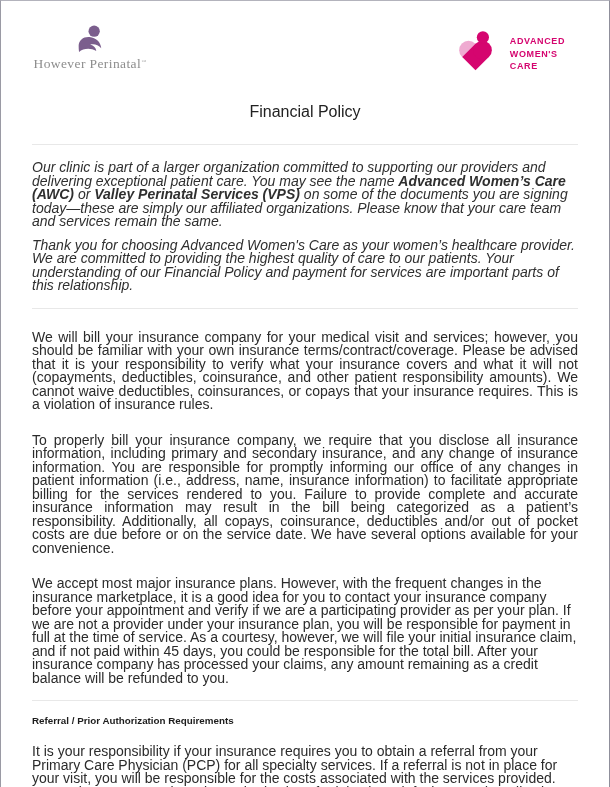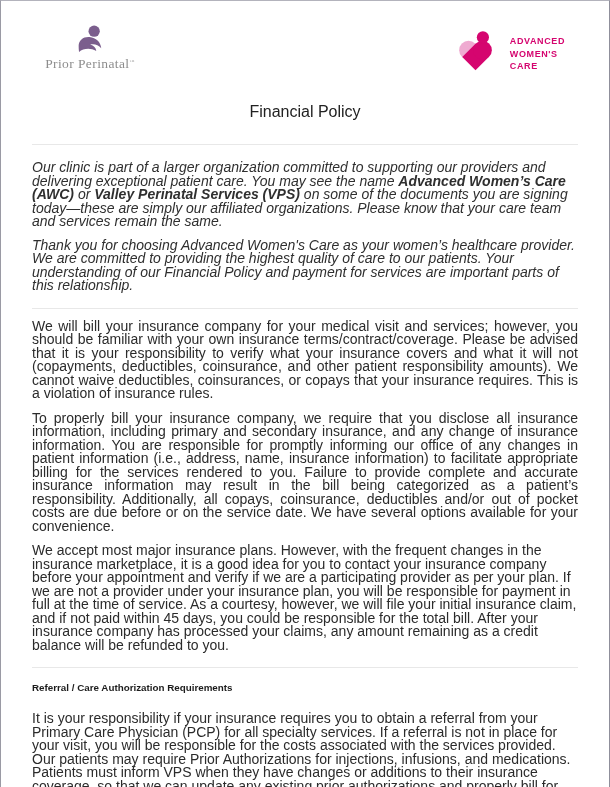--- a/index.html
+++ b/index.html
@@ -40,21 +40,21 @@
     font-size:16px;font-weight:normal;color:#222;
   }
   
   .sep{border:0;border-top:1px solid #e8e8e8;margin:23px 31px 0 31px;}
   .sep.tight{margin-top:15px;}
   
   .content{padding:0 31px;}
   p.doc{font-size:14px;line-height:13.5px;margin:0;}
   p.intro{font-style:italic;color:#2f2f2f;margin-top:16px;}
   p.intro + p.intro{margin-top:10px;font-style:italic;}
-  p.body-p{margin-top:11px;color:#2b2b2b;}
+  p.body-p{margin-top:22px;color:#2b2b2b;}
   p.justify{text-align:justify;}
   .section-heading{
     font-size:9.8px;font-weight:bold;color:#1c1c1c;
     margin:13px 0 0 0;line-height:13px;
   }
   .section-heading + p.body-p{margin-top:18px;}
   
   .footer{margin-top:31px;text-align:center;}
   .page-num{font-size:9.8px;color:#333;}
 </style>
@@ -67,21 +67,21 @@
 
     <div class="vp-logo">
       <span class="vp-icon">
         <svg viewBox="0 0 34 30" width="31" height="28" aria-hidden="true">
           <circle cx="21" cy="6.4" r="6.2" fill="#7b5e8d"></circle>
           <path fill="#7b5e8d" d="M4 22.5 C4 16 9.5 12.2 16 12.8 C23 13.5 28.2 18.2 28.8 25.2
                    C25.5 21.4 20.6 19.9 16.6 21.3 C20.6 22.1 23.1 24.8 23.3 28.2
                    C16.8 24.3 9 25.4 4.4 29.2 C4.1 27 4 24.6 4 22.5 Z"></path>
         </svg>
       </span>
-      <span class="vp-name"><span>Prior Perinatal</span><sup>™</sup></span>
+      <span class="vp-name"><span>However Perinatal</span><sup>™</sup></span>
     </div>
 
     <div class="awc-logo">
       <span class="awc-icon">
         <svg viewBox="0 0 34 42" width="37" height="46" aria-hidden="true">
           <circle cx="10.6" cy="17.5" r="8.6" fill="#efaad1"></circle>
           <rect x="8.4" y="15.2" width="17.2" height="17.2" fill="#d5056f" transform="rotate(45 17 23.8)"></rect>
           <circle cx="23.4" cy="17.5" r="8.6" fill="#d5056f"></circle>
           <circle cx="23.8" cy="5.6" r="5.6" fill="#d5056f"></circle>
         </svg>
@@ -106,21 +106,21 @@
     <p class="doc intro">Thank you for choosing Advanced Women's Care as your women’s healthcare provider. We are committed to providing the highest quality of care to our patients. Your understanding of our Financial Policy and payment for services are important parts of this relationship.</p>
 
     <hr class="sep tight" style="margin-left:0;margin-right:0;">
 
     <p class="doc body-p justify">We will bill your insurance company for your medical visit and services; however, you should be familiar with your own insurance terms/contract/coverage. Please be advised that it is your responsibility to verify what your insurance covers and what it will not (copayments, deductibles, coinsurance, and other patient responsibility amounts). We cannot waive deductibles, coinsurances, or copays that your insurance requires. This is a violation of insurance rules.</p>
     <p class="doc body-p justify">To properly bill your insurance company, we require that you disclose all insurance information, including primary and secondary insurance, and any change of insurance information. You are responsible for promptly informing our office of any changes in patient information (i.e., address, name, insurance information) to facilitate appropriate billing for the services rendered to you. Failure to provide complete and accurate insurance information may result in the bill being categorized as a patient’s responsibility. Additionally, all copays, coinsurance, deductibles and/or out of pocket costs are due before or on the service date. We have several options available for your convenience.</p>
     <p class="doc body-p">We accept most major insurance plans. However, with the frequent changes in the insurance marketplace, it is a good idea for you to contact your insurance company before your appointment and verify if we are a participating provider as per your plan. If we are not a provider under your insurance plan, you will be responsible for payment in full at the time of service. As a courtesy, however, we will file your initial insurance claim, and if not paid within 45 days, you could be responsible for the total bill. After your insurance company has processed your claims, any amount remaining as a credit balance will be refunded to you.</p>
 
     <hr class="sep tight" style="margin-left:0;margin-right:0;">
 
-    <h2 class="section-heading">Referral / Care Authorization Requirements</h2>
+    <h2 class="section-heading">Referral / Prior Authorization Requirements</h2>
     <p class="doc body-p">It is your responsibility if your insurance requires you to obtain a referral from your Primary Care Physician (PCP) for all specialty services. If a referral is not in place for your visit, you will be responsible for the costs associated with the services provided. Our patients may require Prior Authorizations for injections, infusions, and medications. Patients must inform VPS when they have changes or additions to their insurance coverage, so that we can update any existing prior authorizations and properly bill for services. You acknowledge receipt of our financial policy and will be held financially responsible for any services your insurance company denies.</p>
 
     <hr class="sep tight" style="margin-left:0;margin-right:0;">
 
     <div class="footer">
       <span class="page-num">1</span>
     </div>
 
   </div>
 

